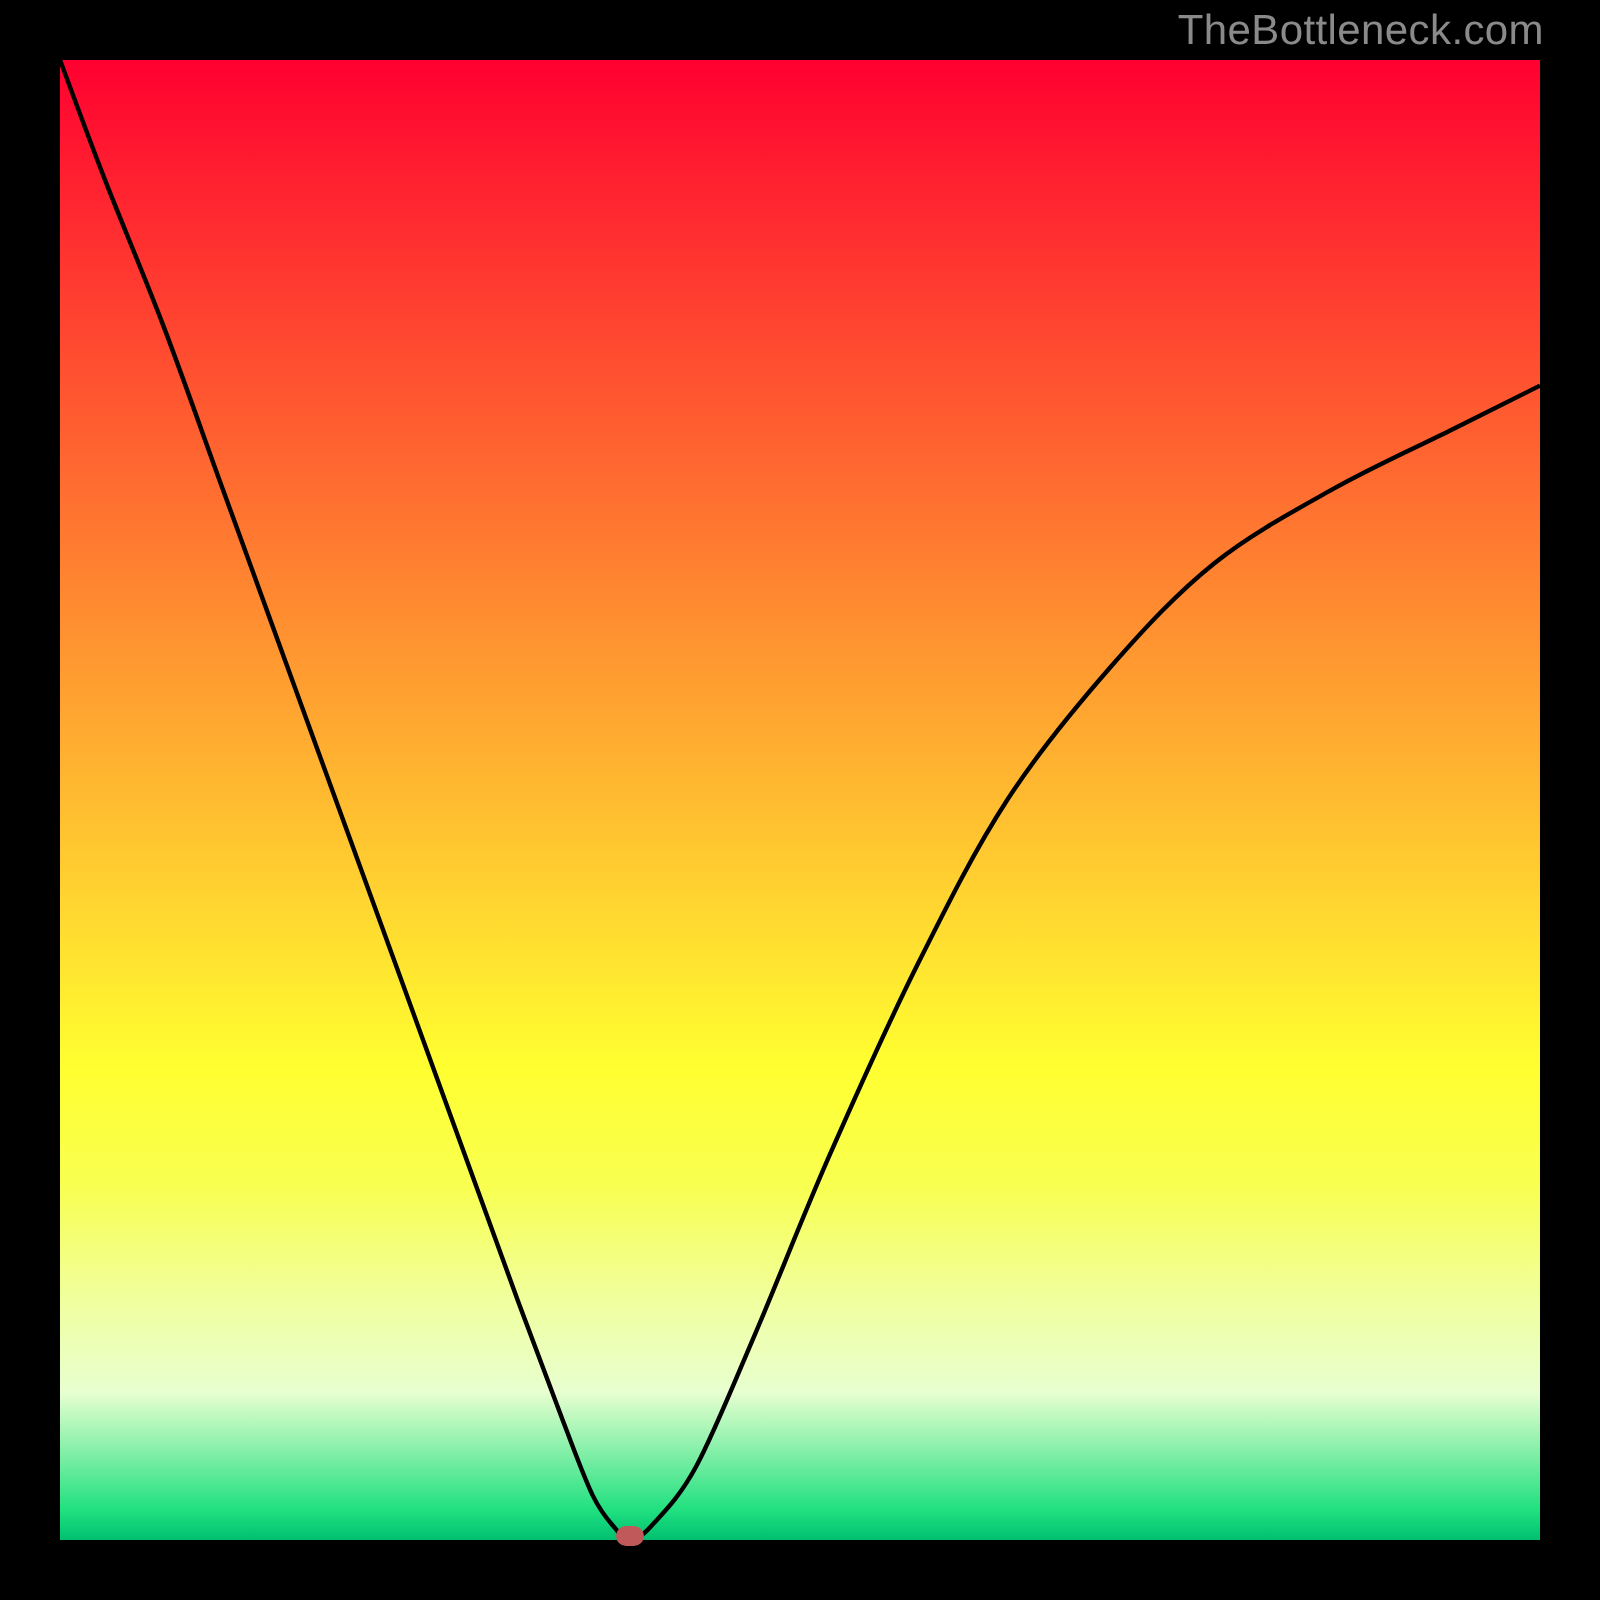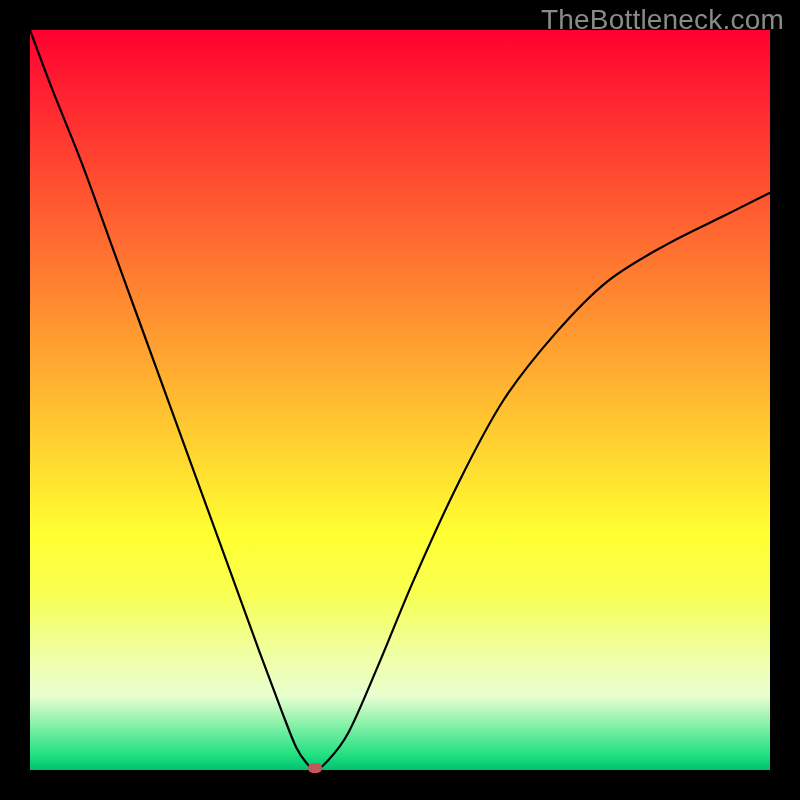--- a/index.html
+++ b/index.html
@@ -41,23 +41,23 @@
   .marker {
     position: absolute;
     width: 14px;
     height: 10px;
     border-radius: 5px;
     background: #c05a5a;
   }
   .attribution {
     position: absolute;
     top: 4px;
-    right: 16px;
+    right: 28px;
     font-family: Arial, Helvetica, sans-serif;
-    font-size: 28px;
+    font-size: 21px;
     color: #8a8a8a;
     letter-spacing: 0.2px;
   }
 </style>
 </head>
 <body>
 
 <div class="frame">
   <div class="plot-area">
     <svg class="curve" viewBox="0 0 740 740">

